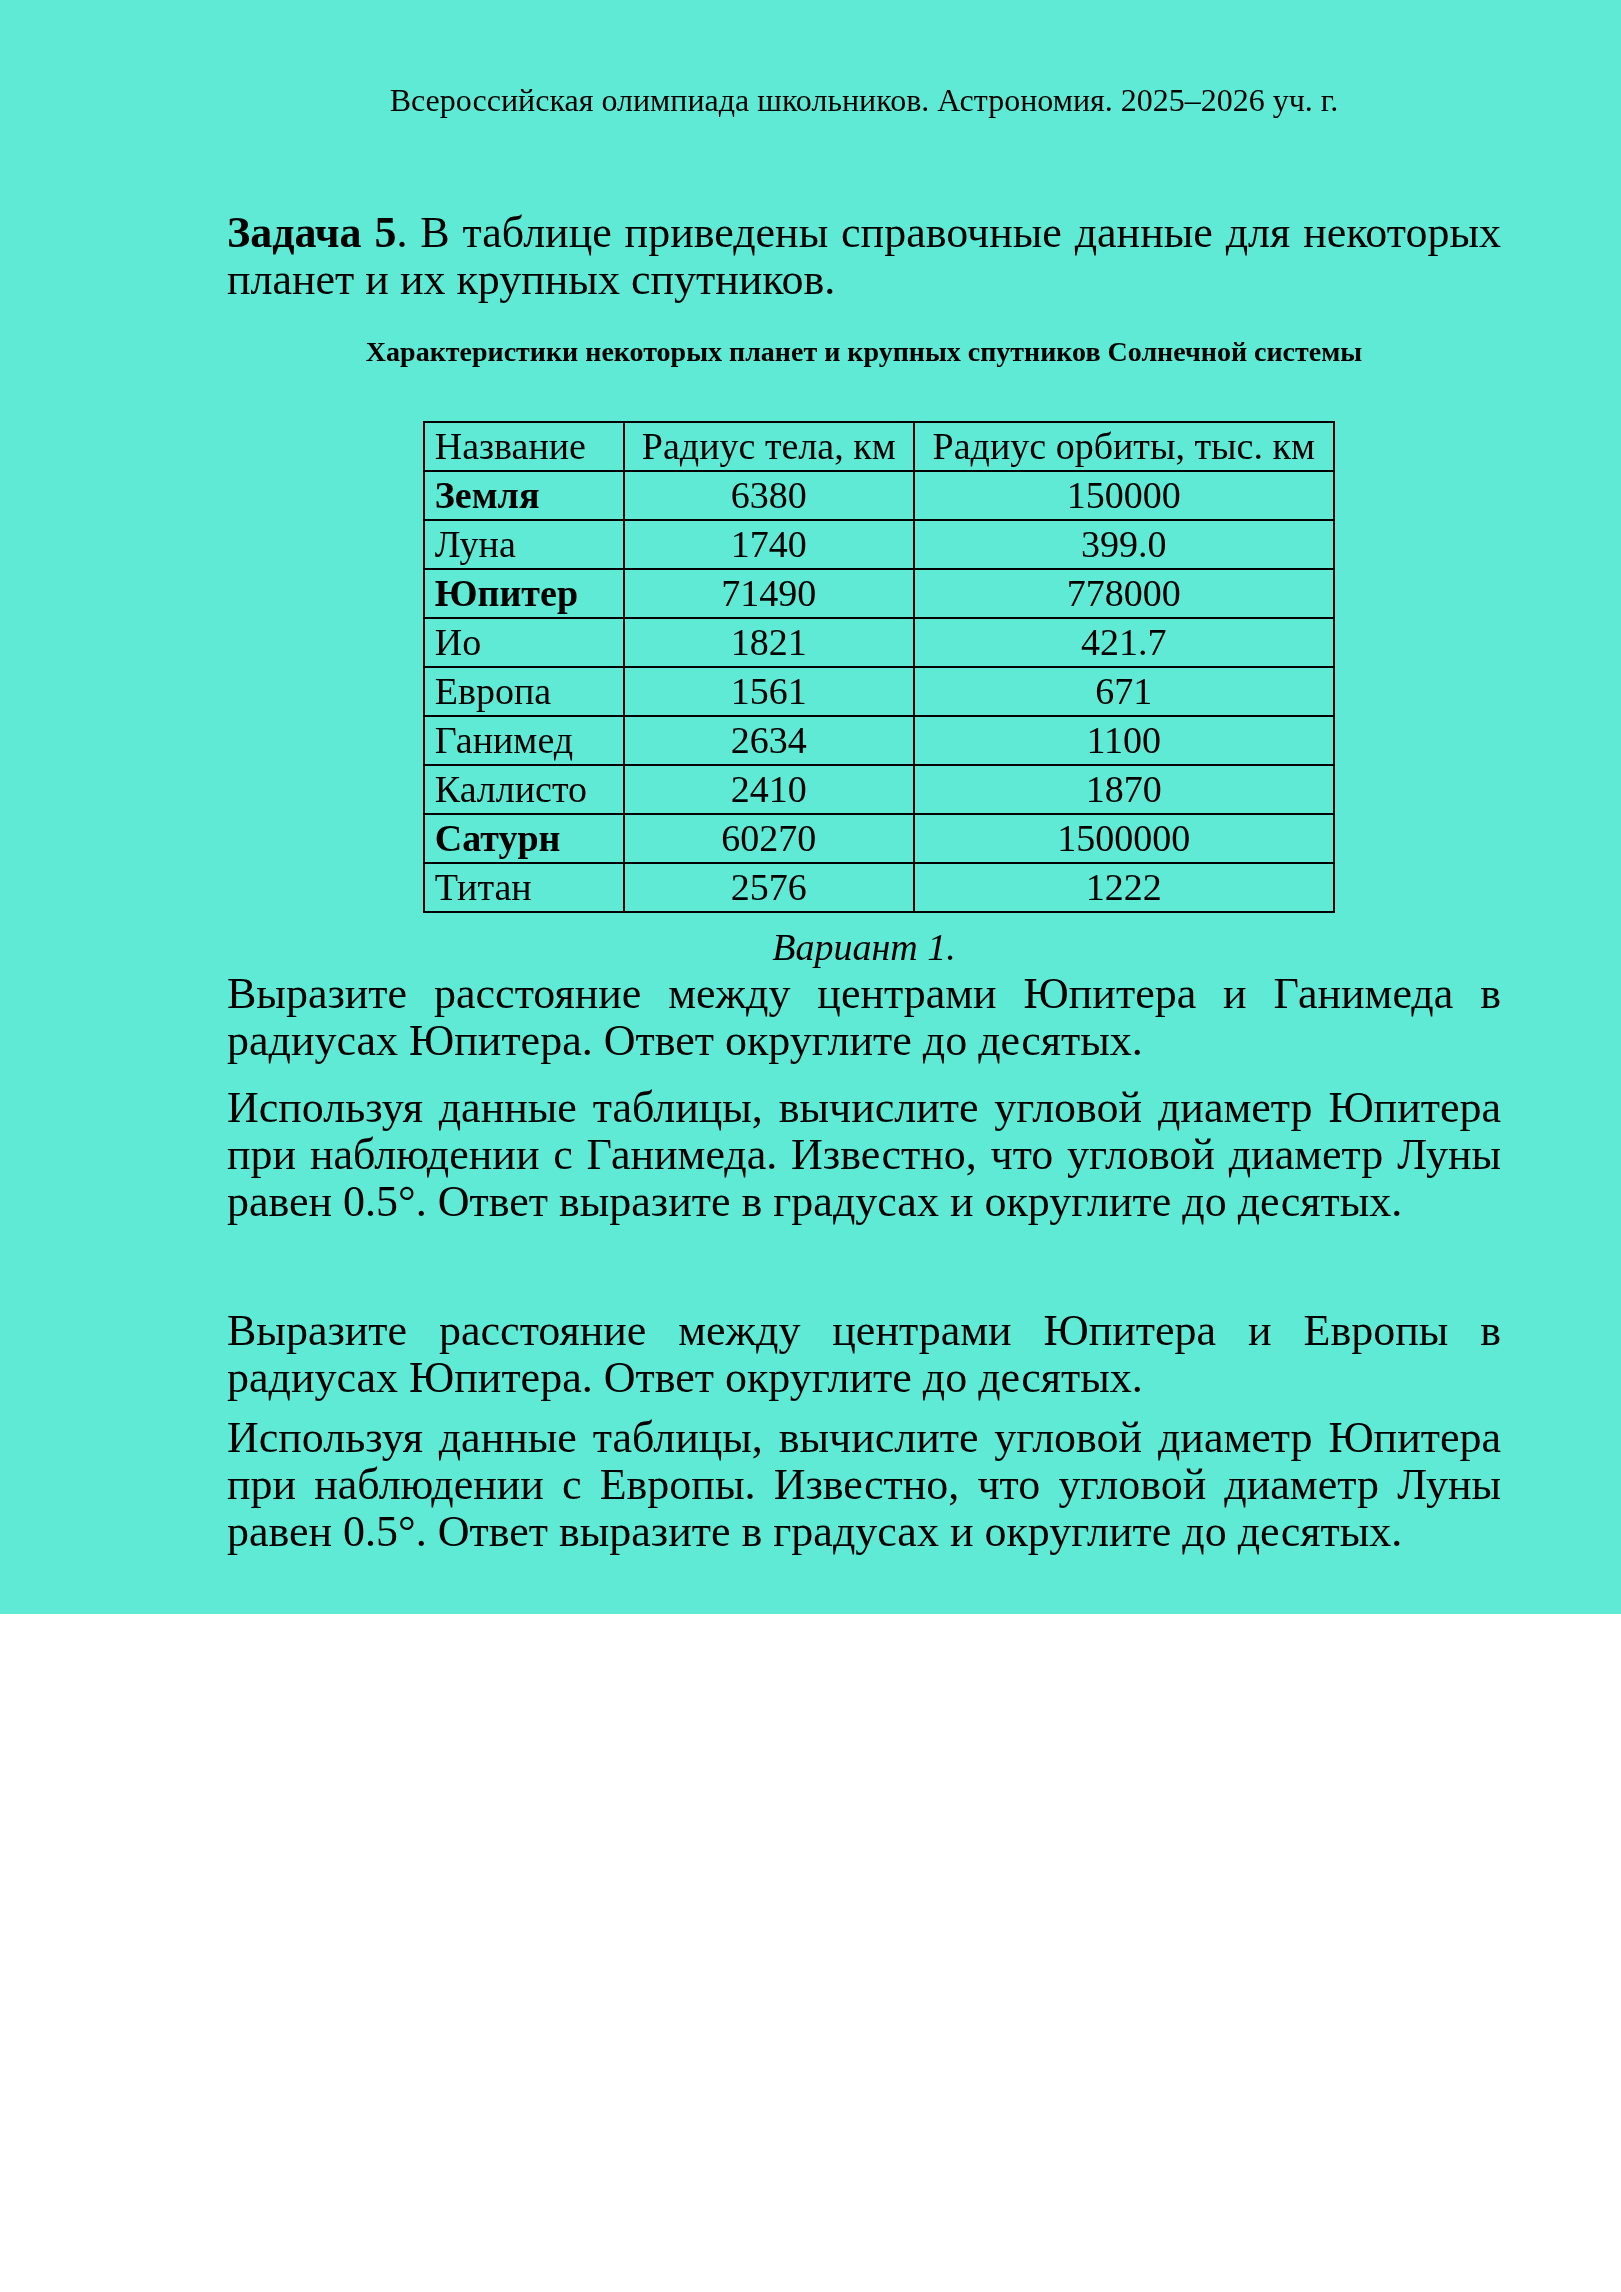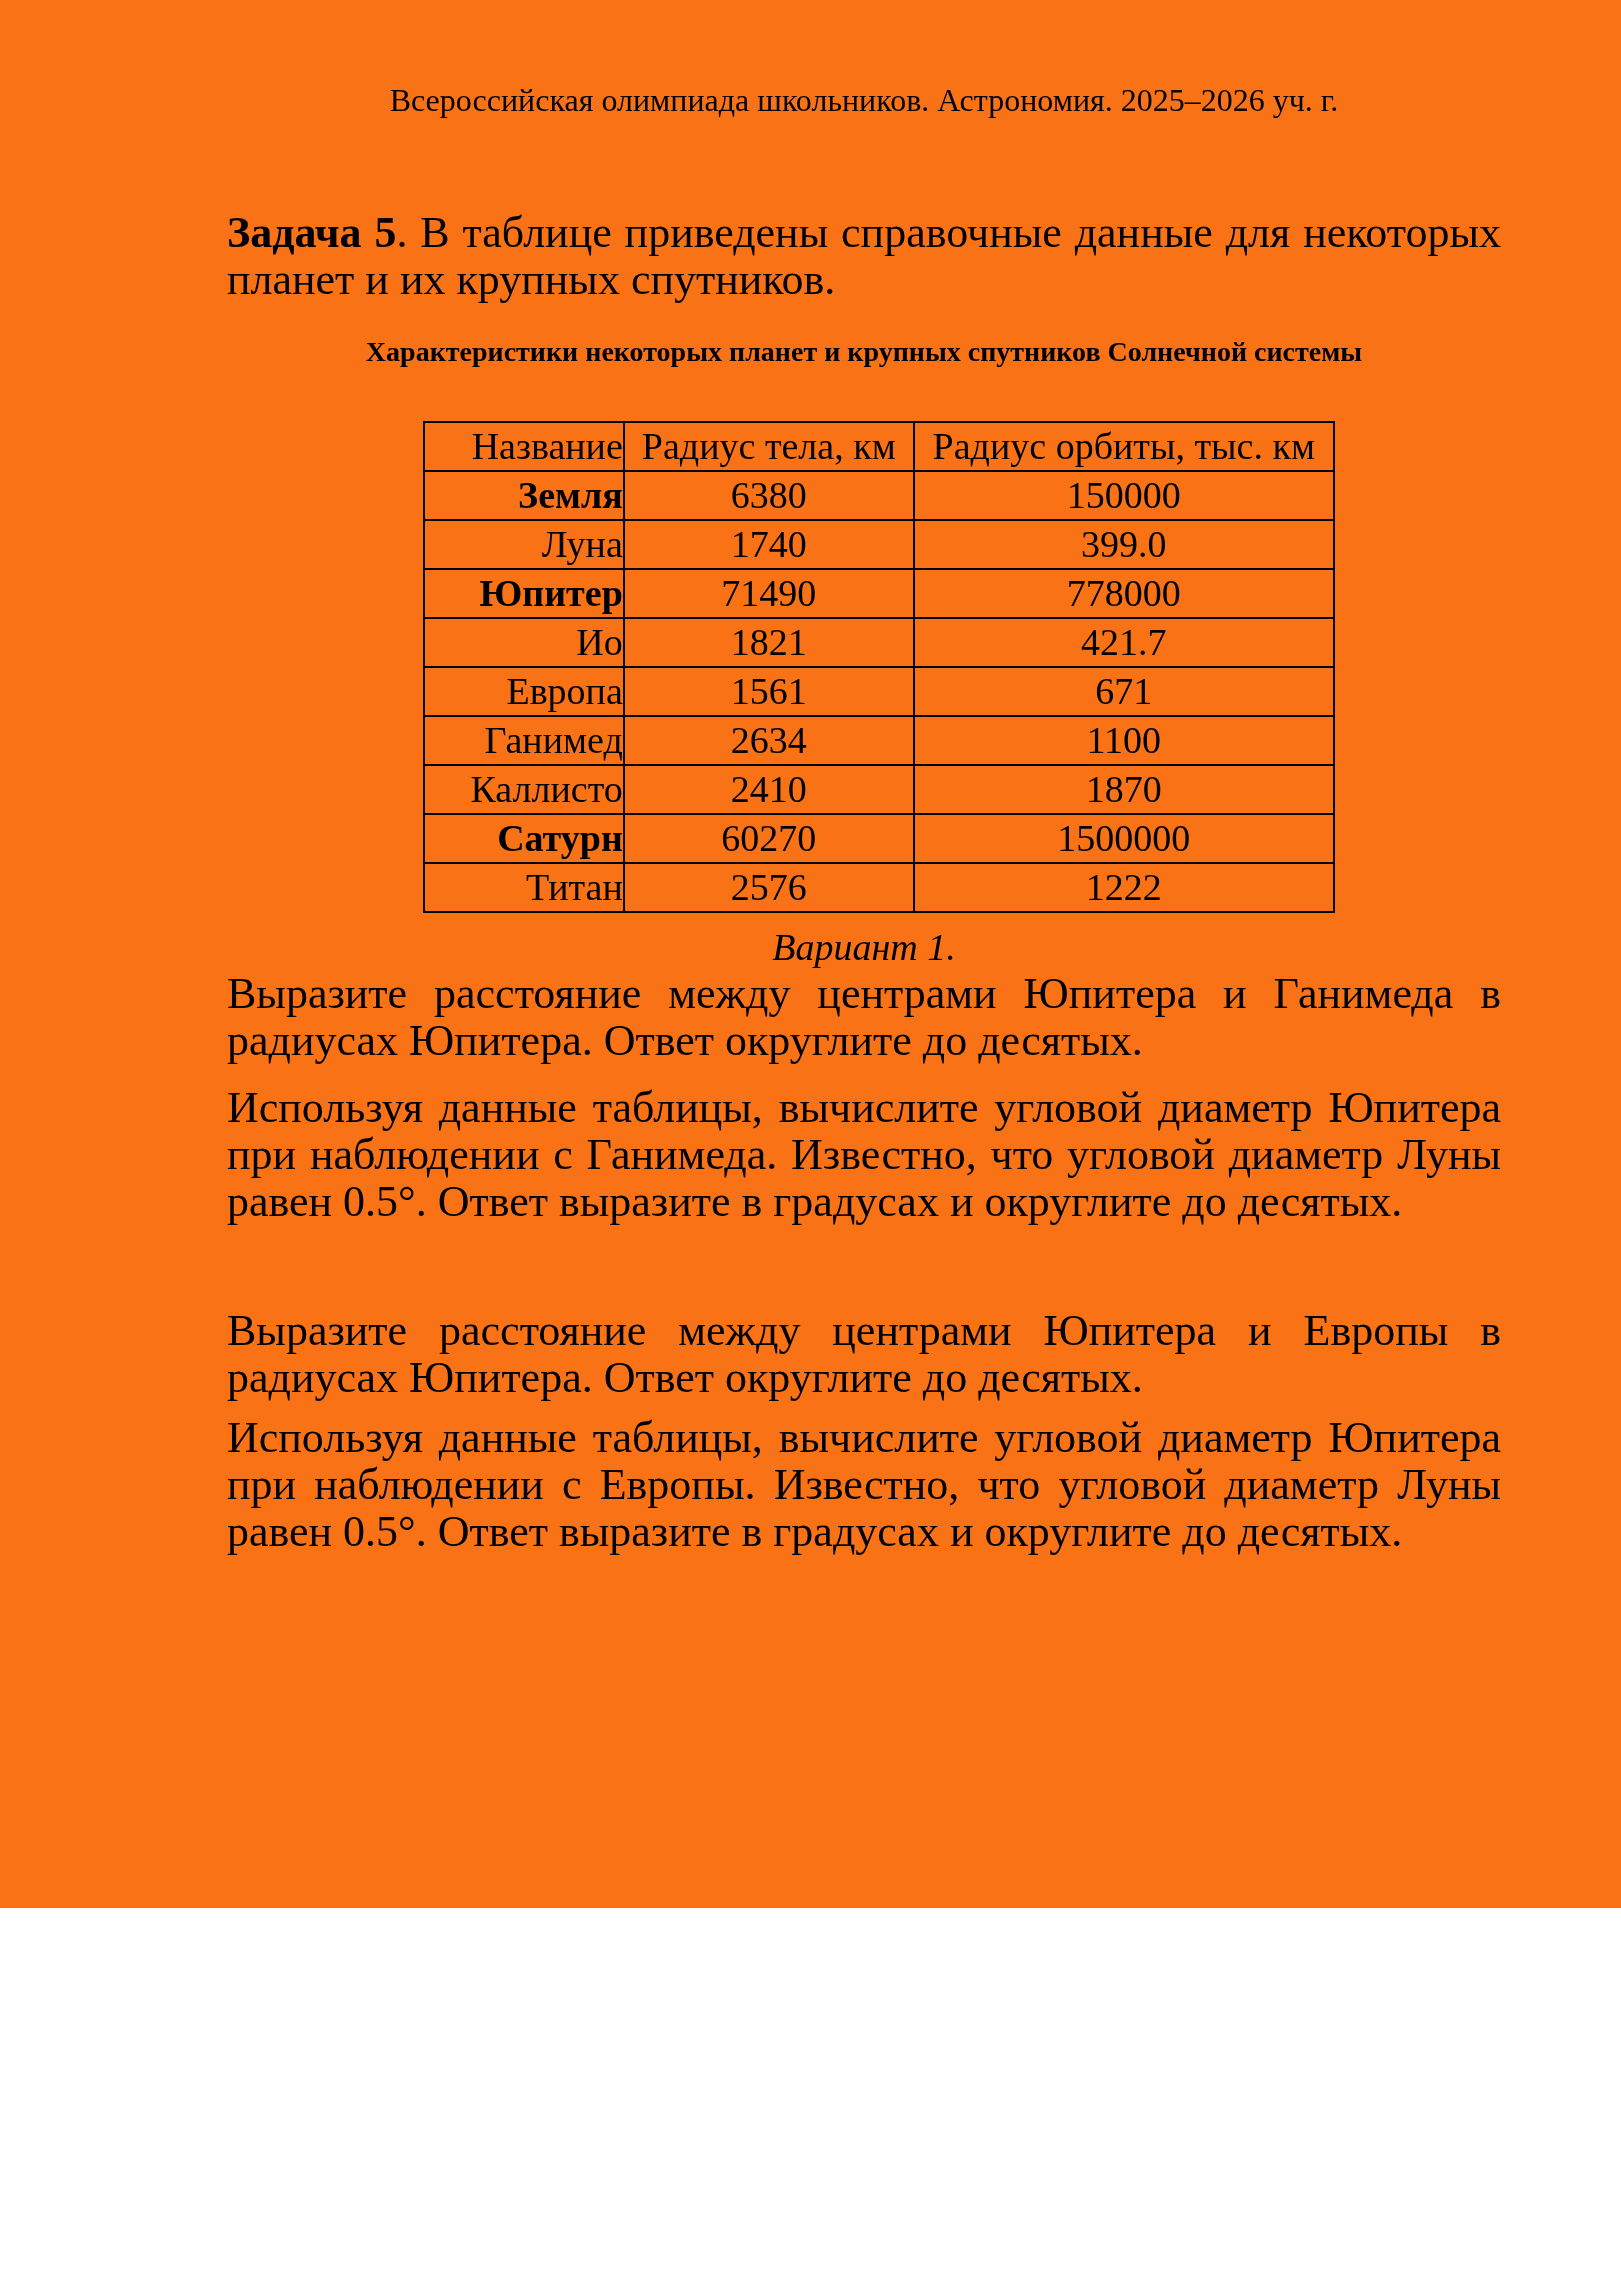--- a/index.html
+++ b/index.html
@@ -1,19 +1,19 @@
 <!DOCTYPE html>
 <html lang="ru"><head>
 <meta charset="utf-8">
 <style>
   html,body{margin:0;padding:0;background:#ffffff;}
   .page{
     position:relative;
-    width:1621px;height:1908px;
-    background:#f97316;
+    width:1621px;height:1614px;
+    background:#5eead4;
     color:#000000;
     font-family:"Liberation Serif", serif;
     overflow:hidden;
   }
   .abs{position:absolute;left:227px;width:1274px;}
   .doc-header{
     top:82px;
     text-align:center;
     font-size:32px;
     line-height:37px;
@@ -42,21 +42,21 @@
   }
   table.data-table td{
     border:2px solid #000;
     height:47px;
     padding:0;
     line-height:41px;
     vertical-align:middle;
     overflow:hidden;
     white-space:nowrap;
   }
-  table.data-table .c-name{width:188px;text-align:right;padding-left:9.8px;}
+  table.data-table .c-name{width:188px;text-align:left;padding-left:9.8px;}
   table.data-table .c-num1{width:288px;text-align:center;}
   table.data-table .c-num2{width:418px;text-align:center;}
   table.data-table tr.head td{border-bottom:2.9px solid #000;}
   table.data-table tr.planet td{border-top:2.9px solid #000;}
   table.data-table tr.planet td.c-name{font-weight:bold;}
   .variant-label{
     font-size:38px;
     line-height:47px;
     font-style:italic;
     text-align:center;

